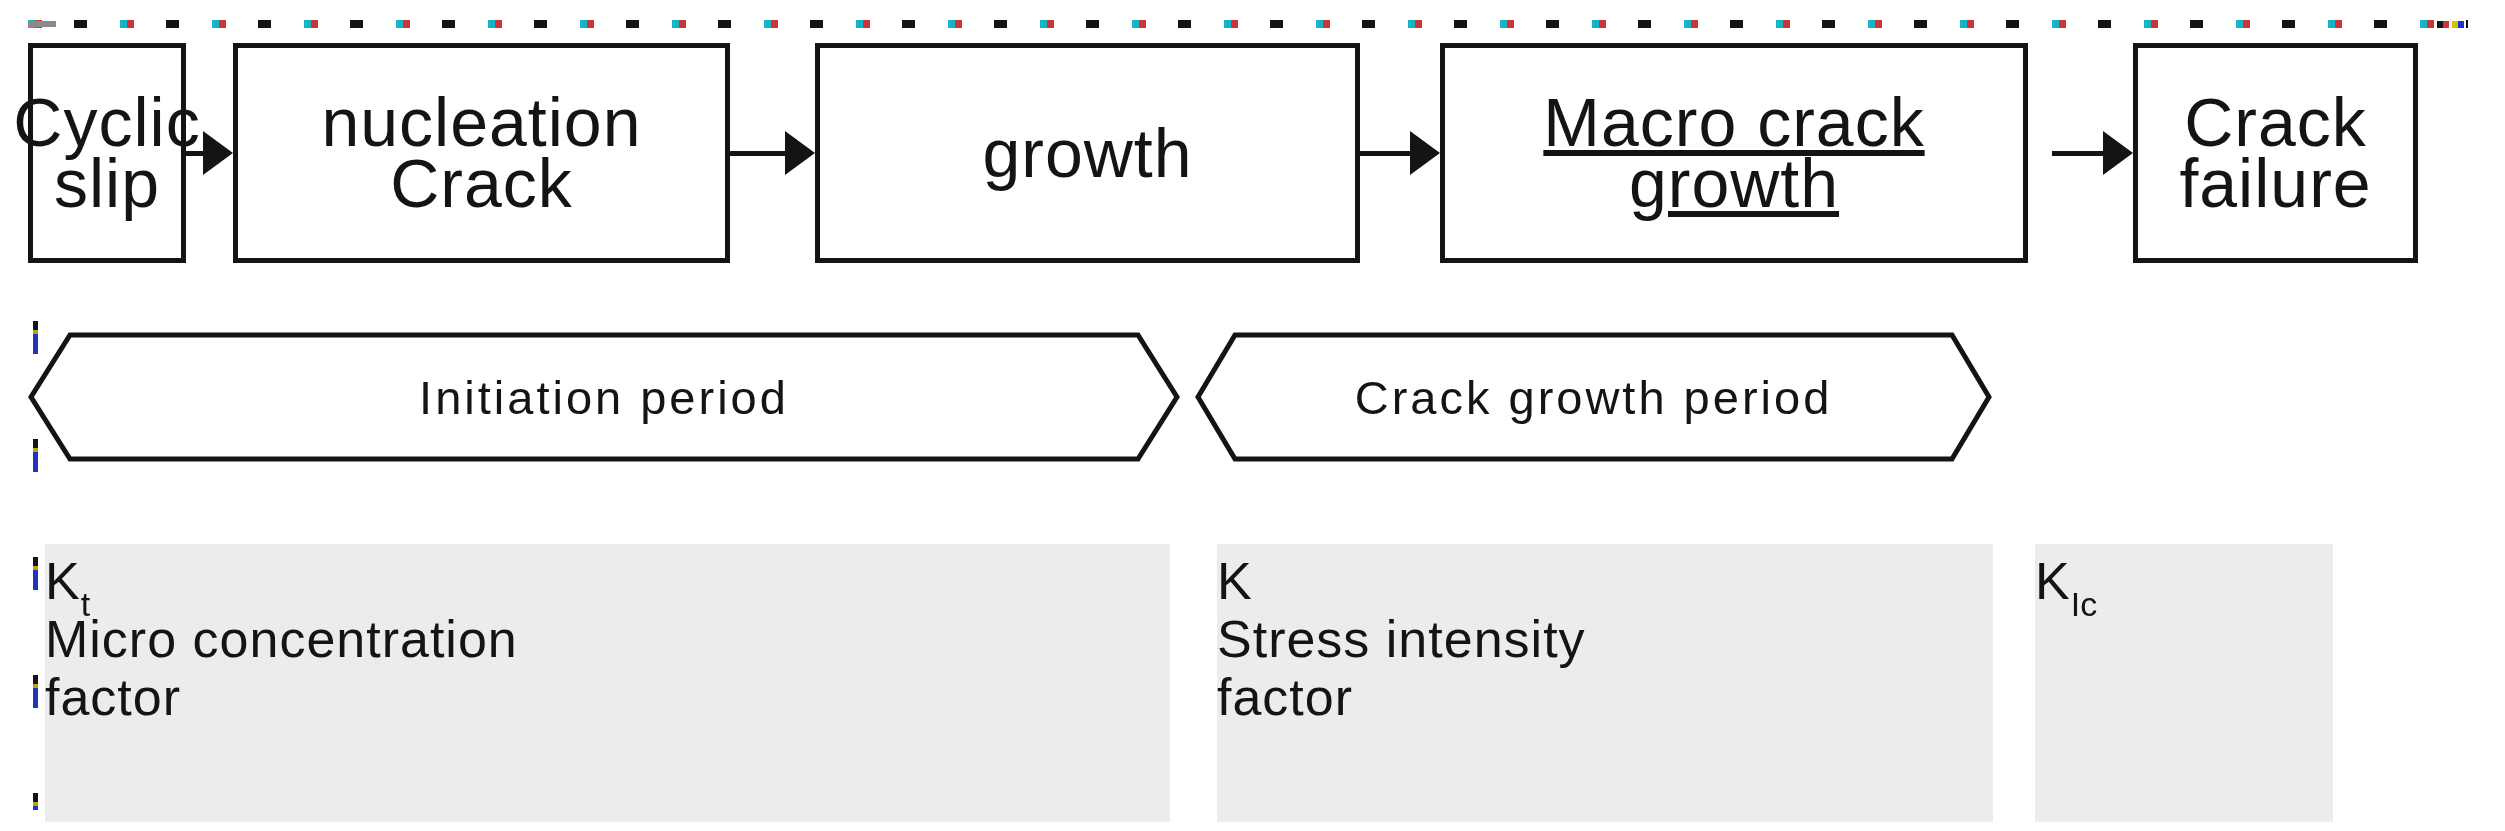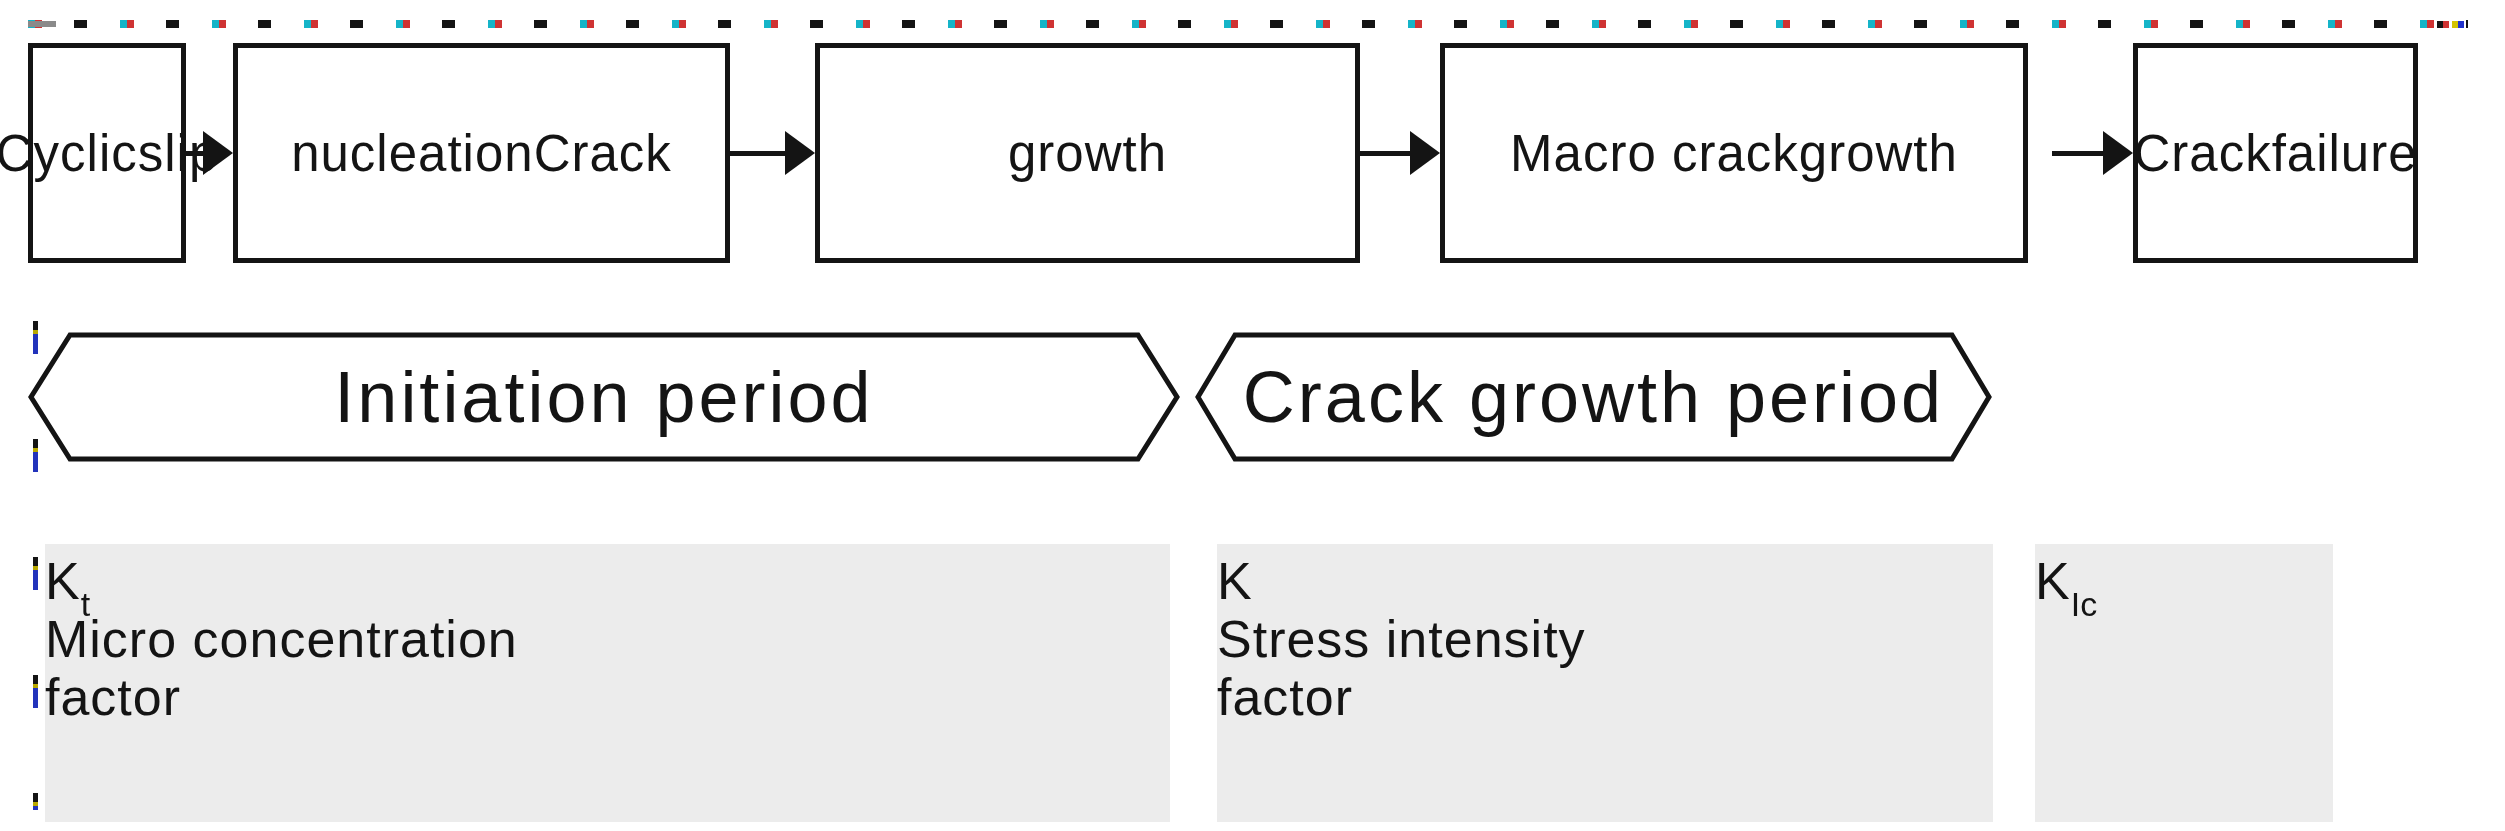--- a/index.html
+++ b/index.html
@@ -21,47 +21,47 @@
   .art-c2{left:2452px;background:linear-gradient(90deg,#d4c400 50%,#2233cc 50%);}
   .left-dots{
     position:absolute;left:33px;top:85px;width:5px;height:725px;
     background:repeating-linear-gradient(180deg,#141414 0 9px,#b8a800 9px 13px,#2233bb 13px 33px,transparent 33px 118px);
   }
 
   
   .pbox{
     position:absolute;top:43px;height:220px;box-sizing:border-box;
     border:5px solid #141414;background:#ffffff;
-    display:flex;flex-direction:row;justify-content:center;align-items:center;
-    text-align:center;font-size:51px;line-height:61px;letter-spacing:1px;
+    display:flex;flex-direction:column;justify-content:center;align-items:center;
+    text-align:center;font-size:68px;line-height:61px;letter-spacing:1px;
   }
   .b1{left:28px;width:158px;}
   .b2{left:233px;width:497px;}
   .b3{left:815px;width:545px;}
-  .b4{left:1440px;width:588px;}
+  .b4{left:1440px;width:588px;text-decoration:underline;}
   .b5{left:2133px;width:285px;}
 
   
   .arrow{position:absolute;top:131px;height:44px;display:flex;align-items:center;}
   .a1{left:186px;width:47px;}
   .a2{left:730px;width:85px;}
   .a3{left:1360px;width:80px;}
   .a4{left:2052px;width:81px;}
   .shaft{flex:1 1 auto;height:5px;background:#141414;}
   .head{width:0;height:0;border-top:22px solid transparent;border-bottom:22px solid transparent;border-left:30px solid #141414;}
 
   
   .hexwrap{position:absolute;top:332px;height:130px;}
   .h1{left:28px;width:1152px;}
   .h2{left:1195px;width:797px;}
   .hexwrap svg{position:absolute;left:0;top:0;width:100%;height:100%;display:block;}
   .hexlabel{
     position:absolute;left:0;top:0;width:100%;height:100%;
     display:flex;align-items:center;justify-content:center;
-    font-size:72px;letter-spacing:3px;
+    font-size:47px;letter-spacing:3px;
   }
 
   
   .fbox{
     position:absolute;top:544px;height:278px;box-sizing:border-box;
     background:#ececec;text-align:left;
     font-size:52px;line-height:58px;letter-spacing:1px;padding-top:8px;
   }
   .f1{left:45px;width:1125px;}
   .f2{left:1217px;width:776px;}

